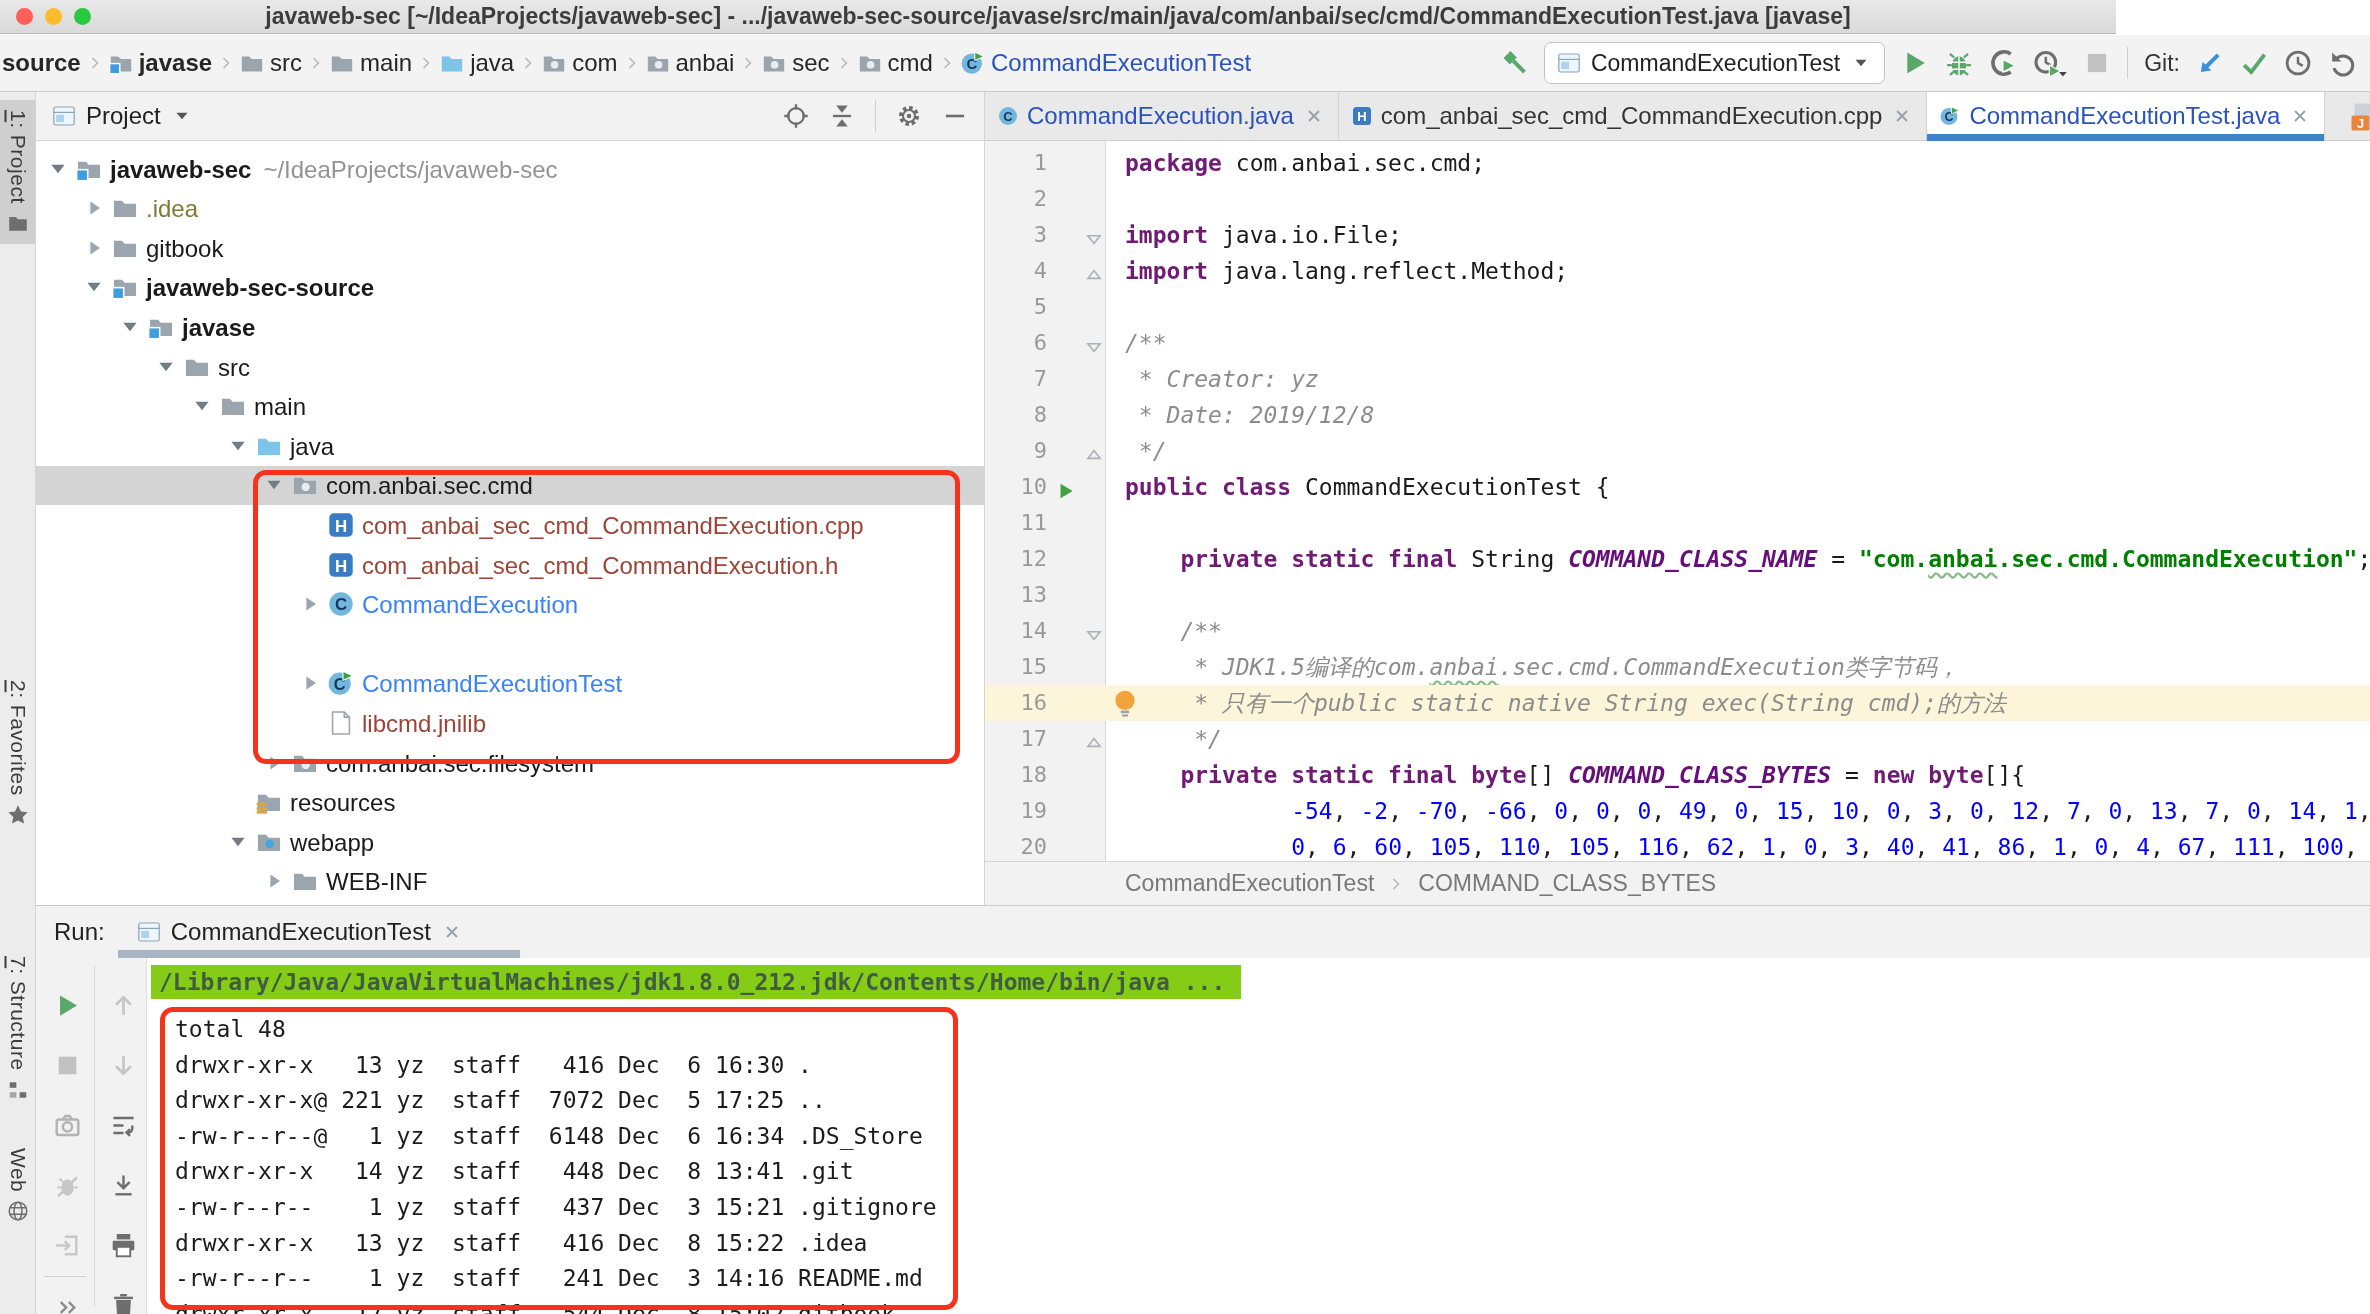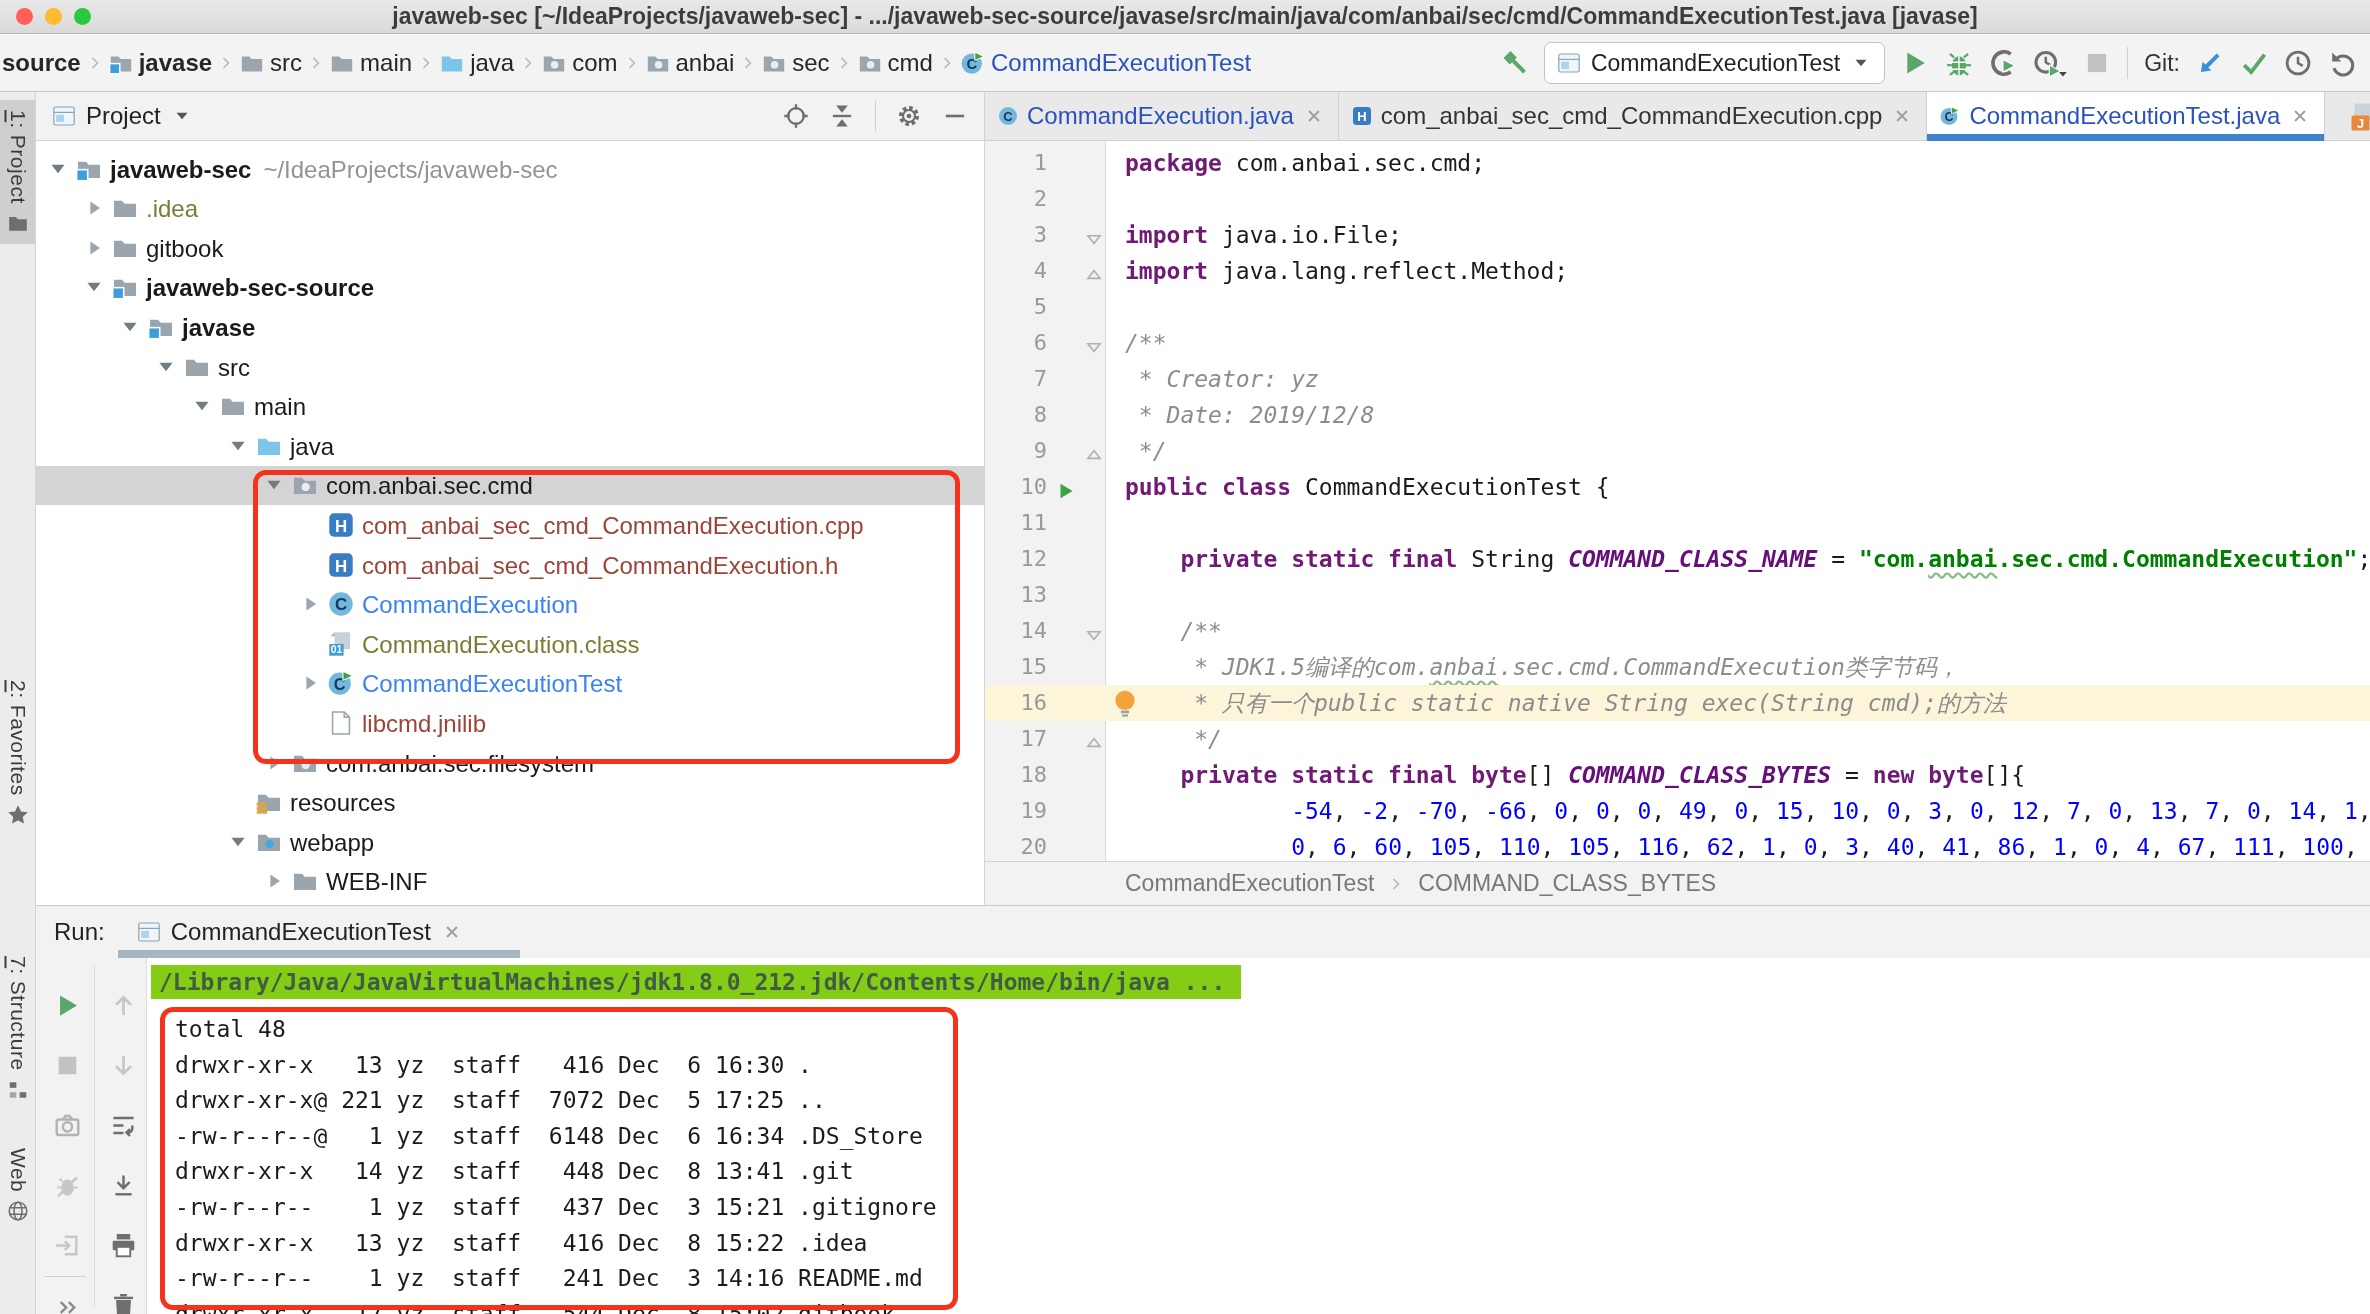--- a/index.html
+++ b/index.html
@@ -4,21 +4,21 @@
 <style>
   * { margin:0; padding:0; box-sizing:border-box; }
   html,body { width:2370px; height:1314px; overflow:hidden; }
   body { position:relative; background:#fff; font-family:"Liberation Sans",sans-serif; color:#1a1a1a; }
   .ic { display:inline-flex; width:26px; height:26px; flex:none; }
   .ic svg { width:100%; height:100%; }
   .ic.s20 { width:22px; height:22px; }
   .ic.s24 { width:24px; height:24px; }
 
   
-  .titlebar { position:absolute; left:0; top:0; width:2370px; height:34px;
+  .titlebar { position:absolute; left:0; top:0; width:2116px; height:34px;
     background:linear-gradient(#e9e9e9,#d9d9d9); border-bottom:1px solid #b9b9b9;
     display:flex; align-items:center; }
   .traffic { position:absolute; left:16px; top:8px; display:flex; gap:12px; }
   .tl { width:17px; height:17px; border-radius:50%; }
   .tl.r { background:#ff5f57; } .tl.y { background:#febb2e; } .tl.g { background:#28c83f; }
   .wtitle { width:100%; text-align:center; font-size:23px; font-weight:bold; color:#3c3c3c;
     white-space:nowrap; }
 
   
   .navbar { position:absolute; left:0; top:35px; width:2370px; height:57px; background:#f3f3f3;
@@ -580,31 +580,20 @@
             <path d="M7 4.5l8 5.5-8 5.5z" fill="#9aa5ae"></path>
           </svg>
         </span>
         <span class="ic" style="left:292px">
           <svg viewBox="0 0 20 20">
             <circle cx="10" cy="10" r="9" fill="#74b7de"></circle>
             <text x="10" y="14.6" font-size="13" font-weight="bold" fill="#14385c" text-anchor="middle" font-family="Liberation Sans, sans-serif">C</text>
           </svg>
         </span>
         <span class="tlabel c-blue" style="left:326px">CommandExecution</span>
-      </div>
-      <div class="trow" style="top:483.20000000000005px">
-        <span class="ic" style="left:292px">
-          <svg viewBox="0 0 20 20">
-            <path d="M5 1h12v13H5z" fill="#c9d0d6"></path>
-            <path d="M5 1L2 4h3z" fill="#aab3ba"></path>
-            <rect x="1" y="10" width="11" height="9" fill="#3e9ddb"></rect>
-            <text x="6.5" y="17.2" font-size="8" font-weight="bold" fill="#fff" text-anchor="middle" font-family="Liberation Sans, sans-serif">01</text>
-          </svg>
-        </span>
-        <span class="tlabel c-olive" style="left:326px">CommandExecution.class</span>
       </div>
       <div class="trow" style="top:522.8000000000001px">
         <span class="chev" style="left:262px">
           <svg viewBox="0 0 20 20">
             <path d="M7 4.5l8 5.5-8 5.5z" fill="#9aa5ae"></path>
           </svg>
         </span>
         <span class="ic" style="left:292px">
           <svg viewBox="0 0 20 20">
             <circle cx="9" cy="10.5" r="8.5" fill="#74b7de"></circle>

